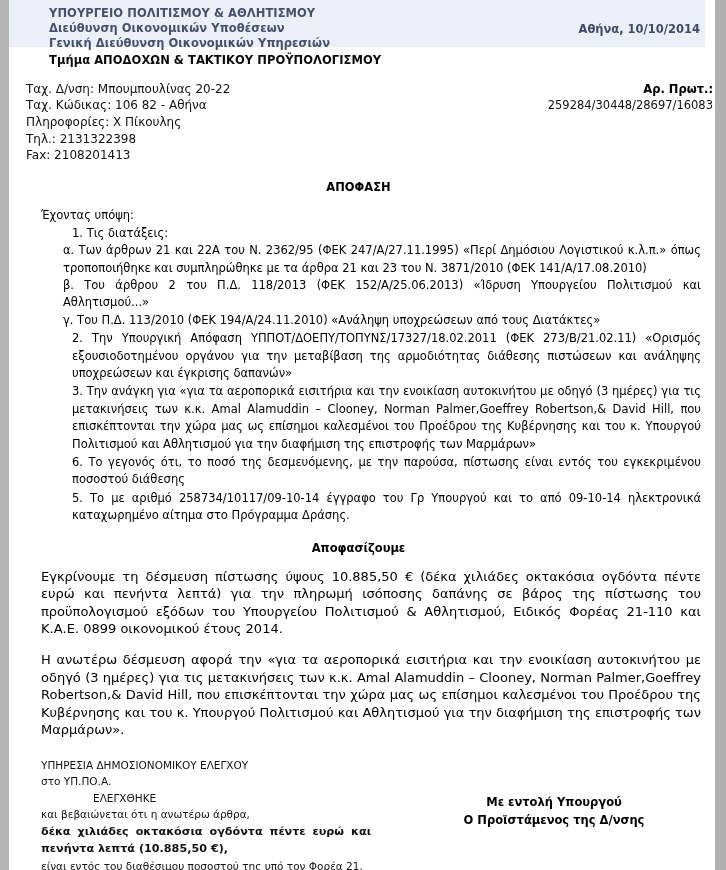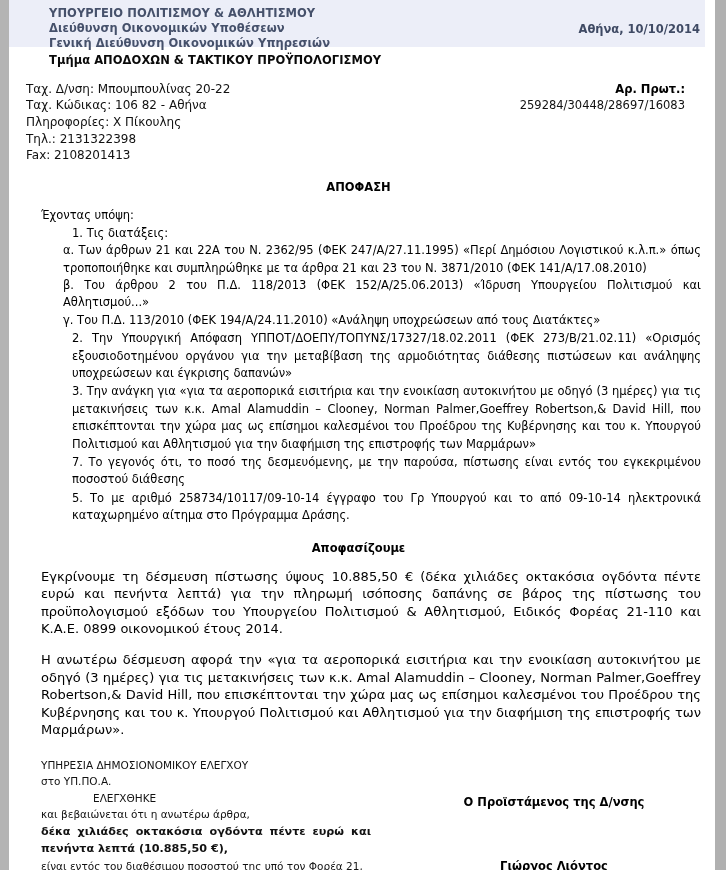--- a/index.html
+++ b/index.html
@@ -72,21 +72,21 @@
   .contact-line {
     font-size: 12px;
     color: #111;
     line-height: 16.6px;
     padding-left: 17px;
     white-space: nowrap;
   }
   .protocol {
     position: absolute;
     top: 0;
-    right: 48px;
+    right: 20px;
     text-align: right;
     white-space: nowrap;
   }
   .protocol .prot-label {
     font-size: 11.5px;
     font-weight: bold;
     color: #000;
     display: block;
     line-height: 16.6px;
   }
@@ -216,21 +216,21 @@
     <div class="center-title">ΑΠΟΦΑΣΗ</div>
 
     <div class="body-wrap">
       <div class="lead">Έχοντας υπόψη:</div>
       <div class="item num">1. Τις διατάξεις:</div>
       <div class="sub">α. Των άρθρων 21 και 22Α του Ν. 2362/95 (ΦΕΚ 247/Α/27.11.1995) «Περί Δημόσιου Λογιστικού κ.λ.π.» όπως τροποποιήθηκε και συμπληρώθηκε με τα άρθρα 21 και 23 του Ν. 3871/2010 (ΦΕΚ 141/Α/17.08.2010)</div>
       <div class="sub">β. Του άρθρου 2 του Π.Δ. 118/2013 (ΦΕΚ 152/Α/25.06.2013) «Ίδρυση Υπουργείου Πολιτισμού και Αθλητισμού...»</div>
       <div class="sub">γ. Του Π.Δ. 113/2010 (ΦΕΚ 194/Α/24.11.2010) «Ανάληψη υποχρεώσεων από τους Διατάκτες»</div>
       <div class="item num">2. Την Υπουργική Απόφαση ΥΠΠΟΤ/ΔΟΕΠΥ/ΤΟΠΥΝΣ/17327/18.02.2011 (ΦΕΚ 273/Β/21.02.11) «Ορισμός εξουσιοδοτημένου οργάνου για την μεταβίβαση της αρμοδιότητας διάθεσης πιστώσεων και ανάληψης υποχρεώσεων και έγκρισης δαπανών»</div>
       <div class="item num">3. Την ανάγκη για «για τα αεροπορικά εισιτήρια και την ενοικίαση αυτοκινήτου με οδηγό (3 ημέρες) για τις μετακινήσεις των κ.κ. Amal Alamuddin – Clooney, Norman Palmer,Goeffrey Robertson,&amp; David Hill, που επισκέπτονται την χώρα μας ως επίσημοι καλεσμένοι του Προέδρου της Κυβέρνησης και του κ. Υπουργού Πολιτισμού και Αθλητισμού για την διαφήμιση της επιστροφής των Μαρμάρων»</div>
-      <div class="item num">7. Το γεγονός ότι, το ποσό της δεσμευόμενης, με την παρούσα, πίστωσης είναι εντός του εγκεκριμένου ποσοστού διάθεσης</div>
+      <div class="item num">6. Το γεγονός ότι, το ποσό της δεσμευόμενης, με την παρούσα, πίστωσης είναι εντός του εγκεκριμένου ποσοστού διάθεσης</div>
       <div class="item num">5. Το με αριθμό 258734/10117/09-10-14 έγγραφο του Γρ Υπουργού και το από 09-10-14 ηλεκτρονικά καταχωρημένο αίτημα στο Πρόγραμμα Δράσης.</div>
     </div>
 
     <div class="center-title apofasizoume">Αποφασίζουμε</div>
 
     <div class="body-wrap">
       <div class="para">Εγκρίνουμε τη δέσμευση πίστωσης ύψους 10.885,50 € (δέκα χιλιάδες οκτακόσια ογδόντα πέντε ευρώ και πενήντα λεπτά) για την πληρωμή ισόποσης δαπάνης σε βάρος της πίστωσης του προϋπολογισμού εξόδων του Υπουργείου Πολιτισμού &amp; Αθλητισμού, Ειδικός Φορέας 21-110 και Κ.Α.Ε. 0899 οικονομικού έτους 2014.</div>
       <div class="para">Η ανωτέρω δέσμευση αφορά την «για τα αεροπορικά εισιτήρια και την ενοικίαση αυτοκινήτου με οδηγό (3 ημέρες) για τις μετακινήσεις των κ.κ. Amal Alamuddin – Clooney, Norman Palmer,Goeffrey Robertson,&amp; David Hill, που επισκέπτονται την χώρα μας ως επίσημοι καλεσμένοι του Προέδρου της Κυβέρνησης και του κ. Υπουργού Πολιτισμού και Αθλητισμού για την διαφήμιση της επιστροφής των Μαρμάρων».</div>
     </div>
 
@@ -241,20 +241,21 @@
         <div class="yde-line">στο ΥΠ.ΠΟ.Α.</div>
         <div class="yde-line indent">ΕΛΕΓΧΘΗΚΕ</div>
         <div class="yde-line">και βεβαιώνεται ότι η ανωτέρω άρθρα,</div>
         <div class="yde-line bold">δέκα χιλιάδες οκτακόσια ογδόντα πέντε ευρώ και πενήντα λεπτά (10.885,50 €),</div>
         <div class="yde-line">είναι εντός του διαθέσιμου ποσοστού της υπό τον Φορέα 21,</div>
         <div class="yde-line">Ειδικό Φορέα 110 και Κ.Α.Ε. 0899 πίστωσης. Καταχωρήθηκε</div>
 
       </div>
 
       <div class="minister-block">
+        <div class="m-line">Με εντολή Υπουργού</div>
         <div class="m-line">Ο Προϊστάμενος της Δ/νσης</div>
         <div class="m-name">Γιώργος Λιόντος</div>
       </div>
 
     </div>
 
   </div>
 </div>
 
 </body></html>

